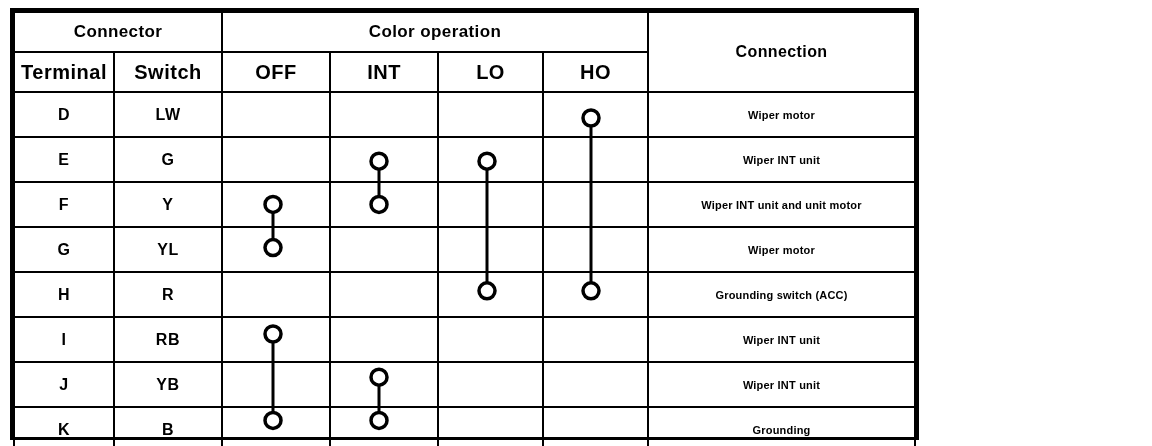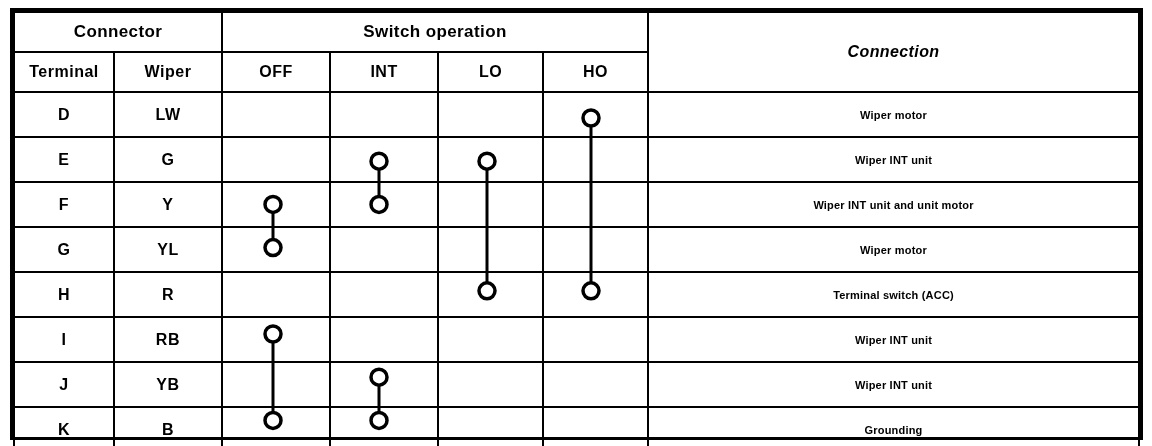--- a/index.html
+++ b/index.html
@@ -8,21 +8,21 @@
     background:#ffffff;
     font-family:"Liberation Sans", sans-serif;
     color:#000;
     overflow:hidden;
   }
   #sheet{position:relative;width:1152px;height:446px;}
 
   .table-wrap{
     position:absolute;
     left:10px; top:8px;
-    width:1133px; height:432px;
+    width:909px; height:432px;
     box-sizing:border-box;
     border:3px solid #000;
   }
 
   table.spec{
     width:100%; height:100%;
     border-collapse:collapse;
     table-layout:fixed;
   }
   table.spec th, table.spec td{
@@ -32,27 +32,26 @@
     vertical-align:middle;
     font-weight:bold;
   }
   th.hdr-group{
     height:38px;
     font-size:17px;
     letter-spacing:.4px;
   }
   th.hdr-sub{
     height:38px;
-    font-size:16px;
+    font-size:20px;
     letter-spacing:.5px;
   }
   th.hdr-connection{
     font-size:16px;
     letter-spacing:.4px;
-    font-style:italic;
   }
 
   td.cell-terminal, td.cell-color{
     font-size:16px;
     letter-spacing:.6px;
     height:43px;
   }
   td.cell-conn{
     text-align:left;
     padding-left:22px;
@@ -91,26 +90,26 @@
           <col class="c-color">
         <col class="c-sw">
           <col class="c-sw">
           <col class="c-sw-lo">
           <col class="c-sw-ho">
         <col class="c-conn">
       </colgroup>
       <thead>
         <tr>
           <th class="hdr-group" colspan="2">Connector</th>
-          <th class="hdr-group" colspan="4">Switch operation</th>
+          <th class="hdr-group" colspan="4">Color operation</th>
           <th class="hdr-connection" rowspan="2">Connection</th>
         </tr>
         <tr>
           <th class="hdr-sub">Terminal</th>
-          <th class="hdr-sub">Wiper</th>
+          <th class="hdr-sub">Switch</th>
           <th class="hdr-sub">OFF</th>
           <th class="hdr-sub">INT</th>
           <th class="hdr-sub">LO</th>
           <th class="hdr-sub">HO</th>
         </tr>
       </thead>
       <tbody>
         <tr>
           <td class="cell-terminal">D</td>
           <td class="cell-color">LW</td>
@@ -147,21 +146,21 @@
           <td class="sw"></td>
           <td class="cell-conn">Wiper motor</td>
         </tr>
         <tr>
           <td class="cell-terminal">H</td>
           <td class="cell-color">R</td>
           <td class="sw"></td>
           <td class="sw"></td>
           <td class="sw"></td>
           <td class="sw"></td>
-          <td class="cell-conn">Terminal switch (ACC)</td>
+          <td class="cell-conn">Grounding switch (ACC)</td>
         </tr>
         <tr>
           <td class="cell-terminal">I</td>
           <td class="cell-color">RB</td>
           <td class="sw"></td>
           <td class="sw"></td>
           <td class="sw"></td>
           <td class="sw"></td>
           <td class="cell-conn">Wiper INT unit</td>
         </tr>

